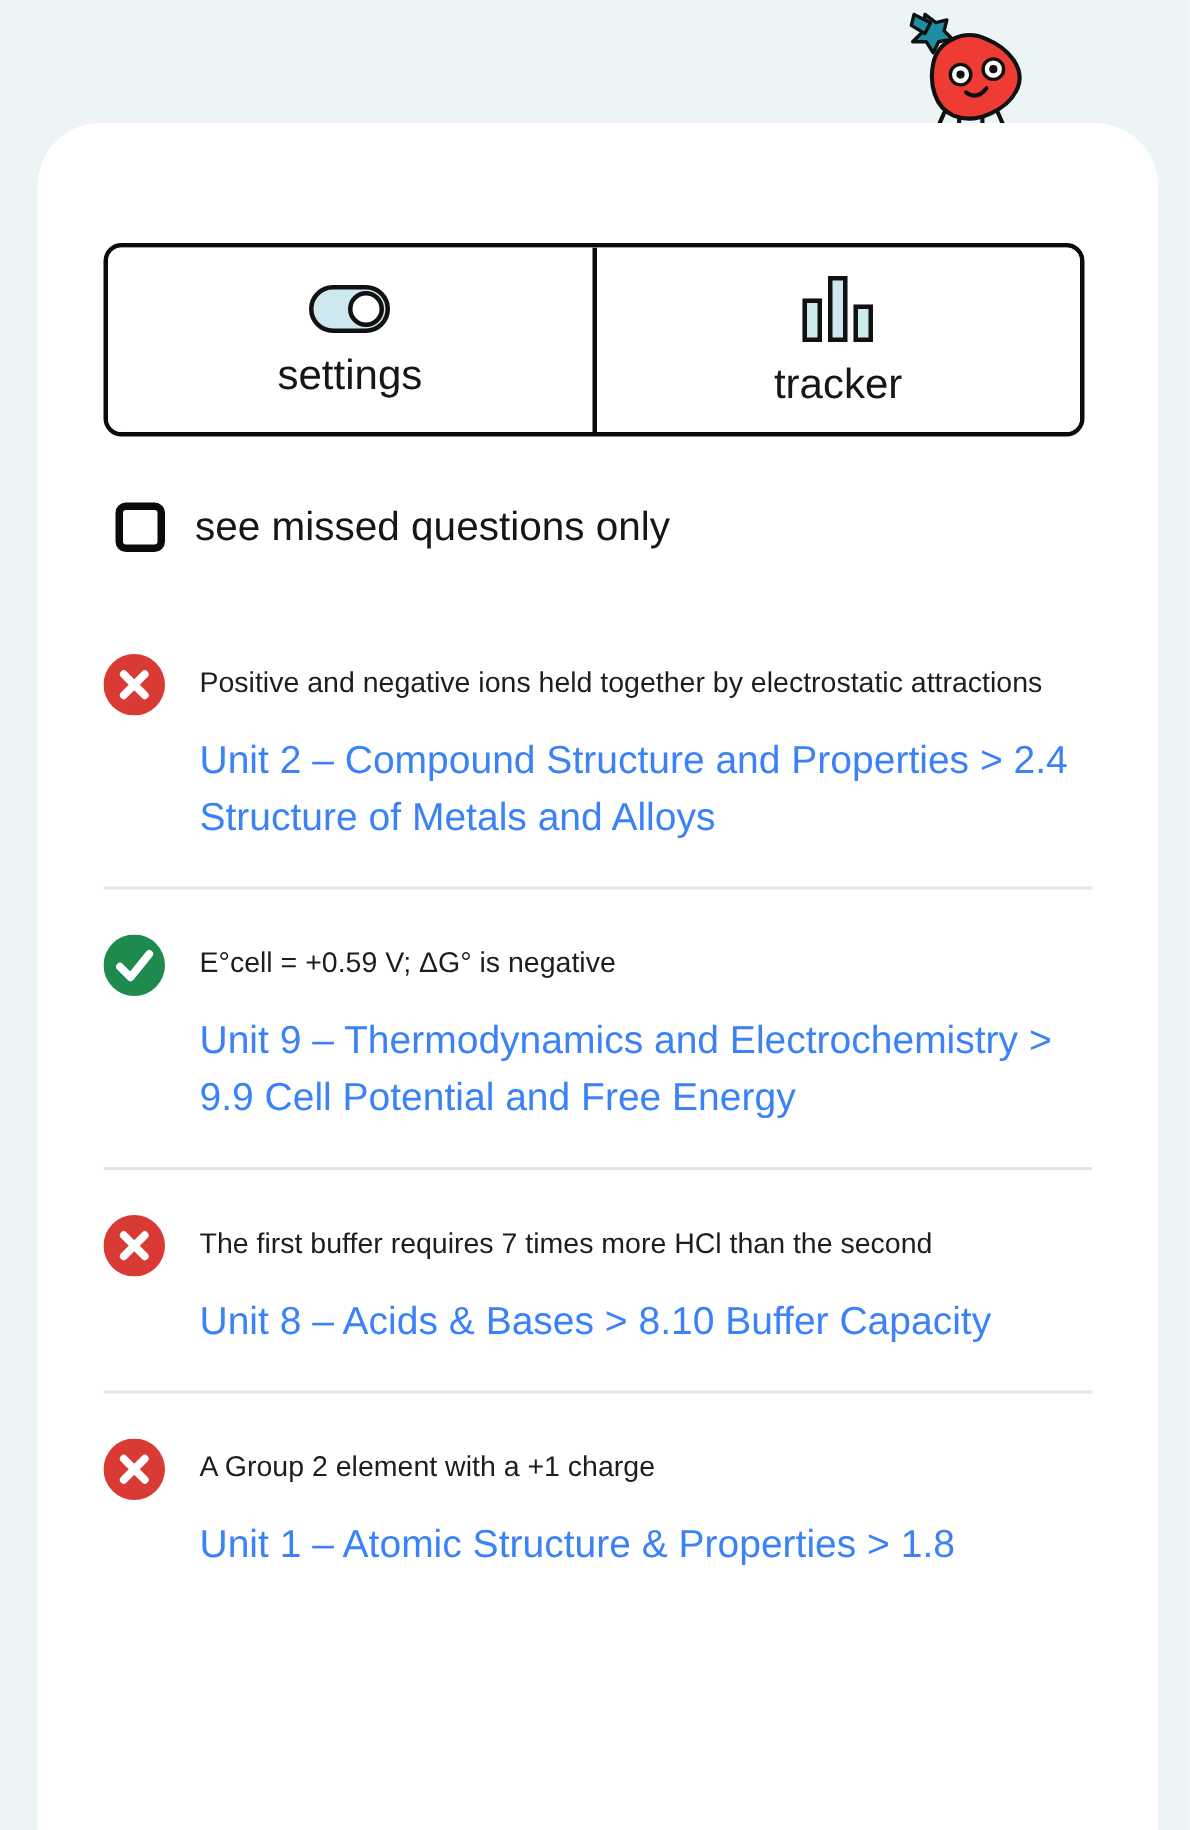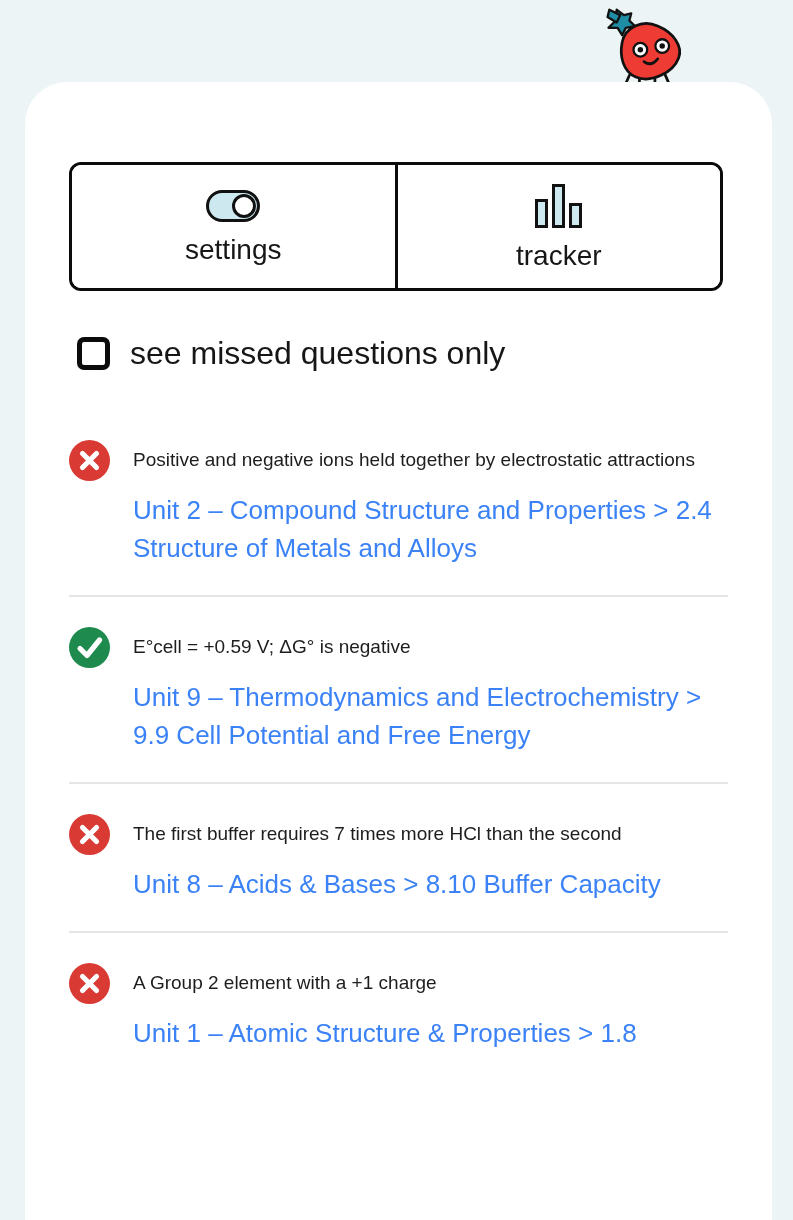--- a/index.html
+++ b/index.html
@@ -96,21 +96,21 @@
   }
   .checkbox {
     width: 33px; height: 33px;
     border: 5px solid #0b0b0b;
     border-radius: 7px;
     background: #ffffff;
     cursor: pointer;
     flex: 0 0 auto;
   }
   .filter-label {
-    font-size: 32px;
+    font-size: 27px;
     font-weight: 300;
     color: #161616;
   }
   
   .question-list { margin-top: 60px; }
   .question-row {
     display: flex;
     align-items: flex-start;
     gap: 23px;
     padding: 6px 0 28px 0;

